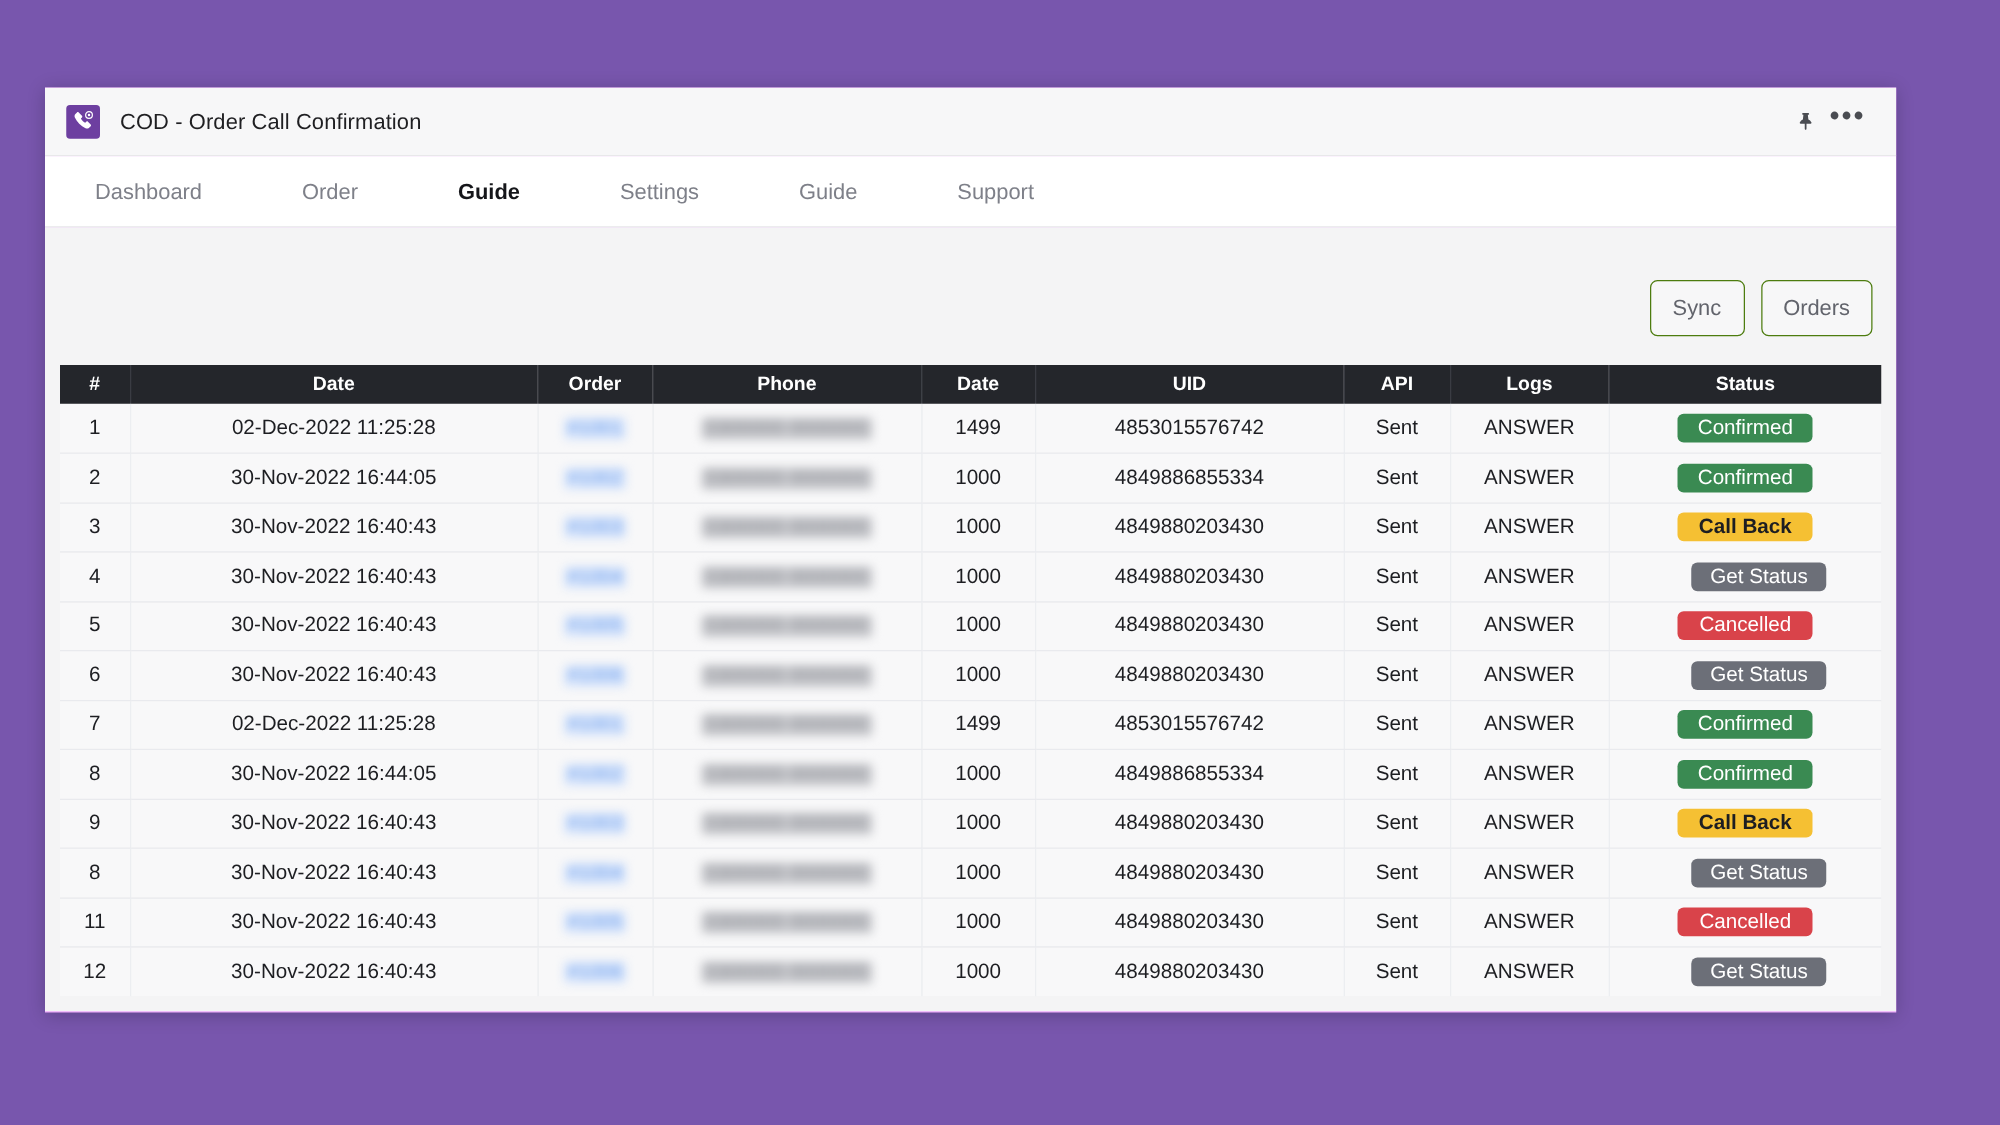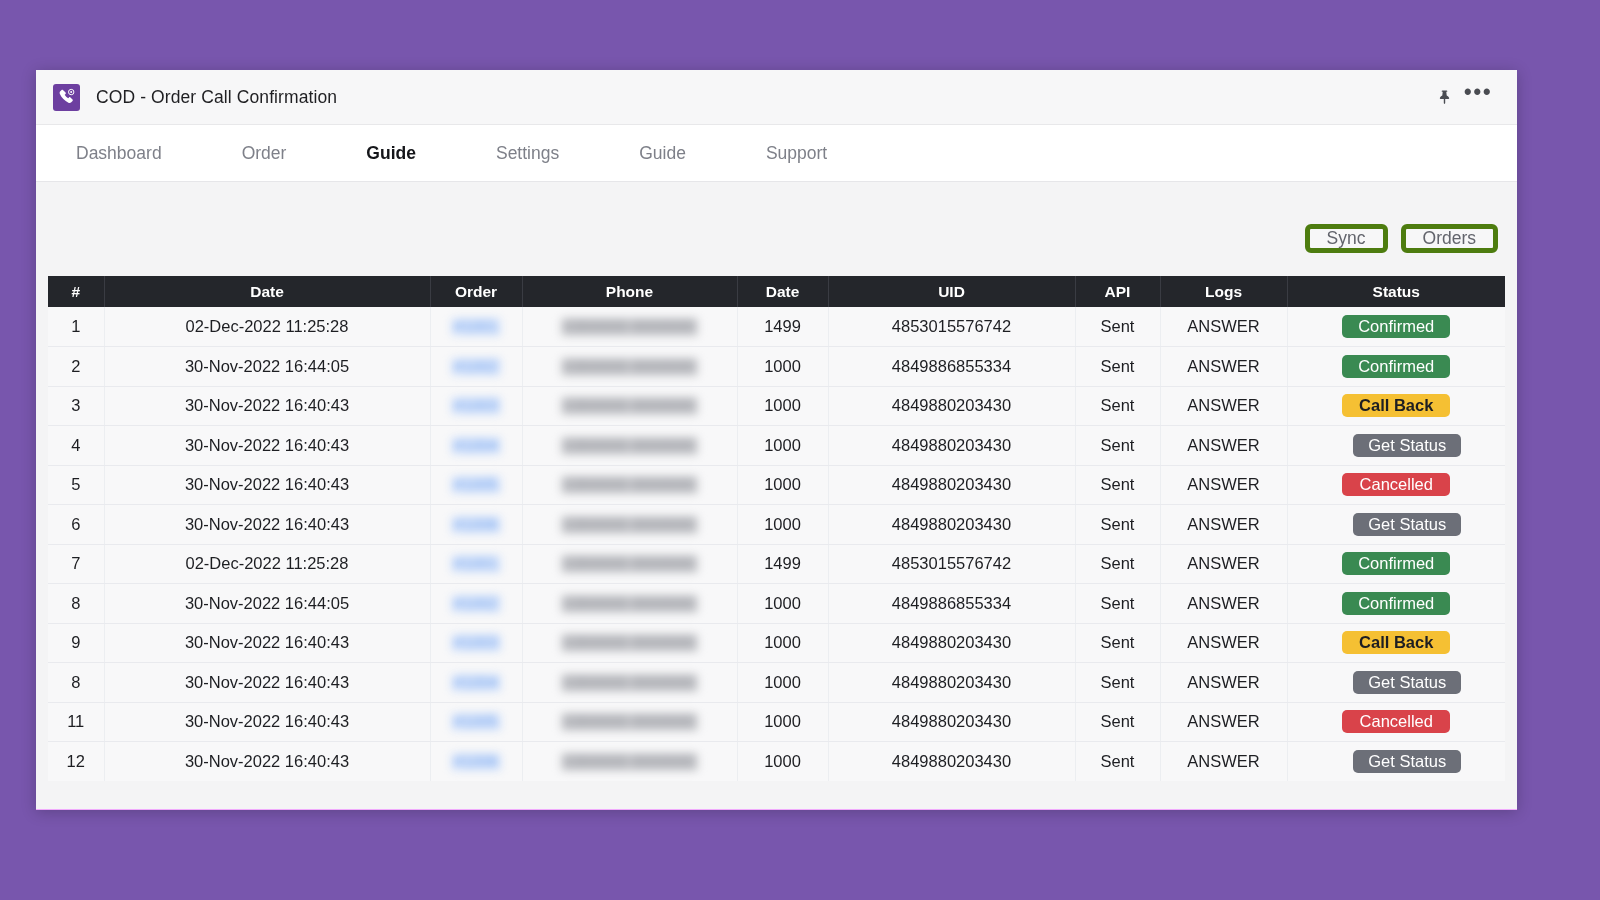--- a/index.html
+++ b/index.html
@@ -107,24 +107,24 @@
   .toolbar {
     display: flex;
     justify-content: flex-end;
     align-items: center;
     padding: 42px 19px 0 0;
     gap: 13px;
   }
 
   .tool-btn {
     min-width: 76px;
-    height: 29px;
+    height: 45px;
     padding: 0 17px;
     background: #f7f7f8;
-    border: 5px solid #4d7c0f;
+    border: 1px solid #4d7c0f;
     border-radius: 6px;
     color: #62646c;
     font-size: 17.5px;
     font-family: "Liberation Sans", sans-serif;
     cursor: pointer;
     display: flex;
     align-items: center;
     justify-content: center;
   }
 

